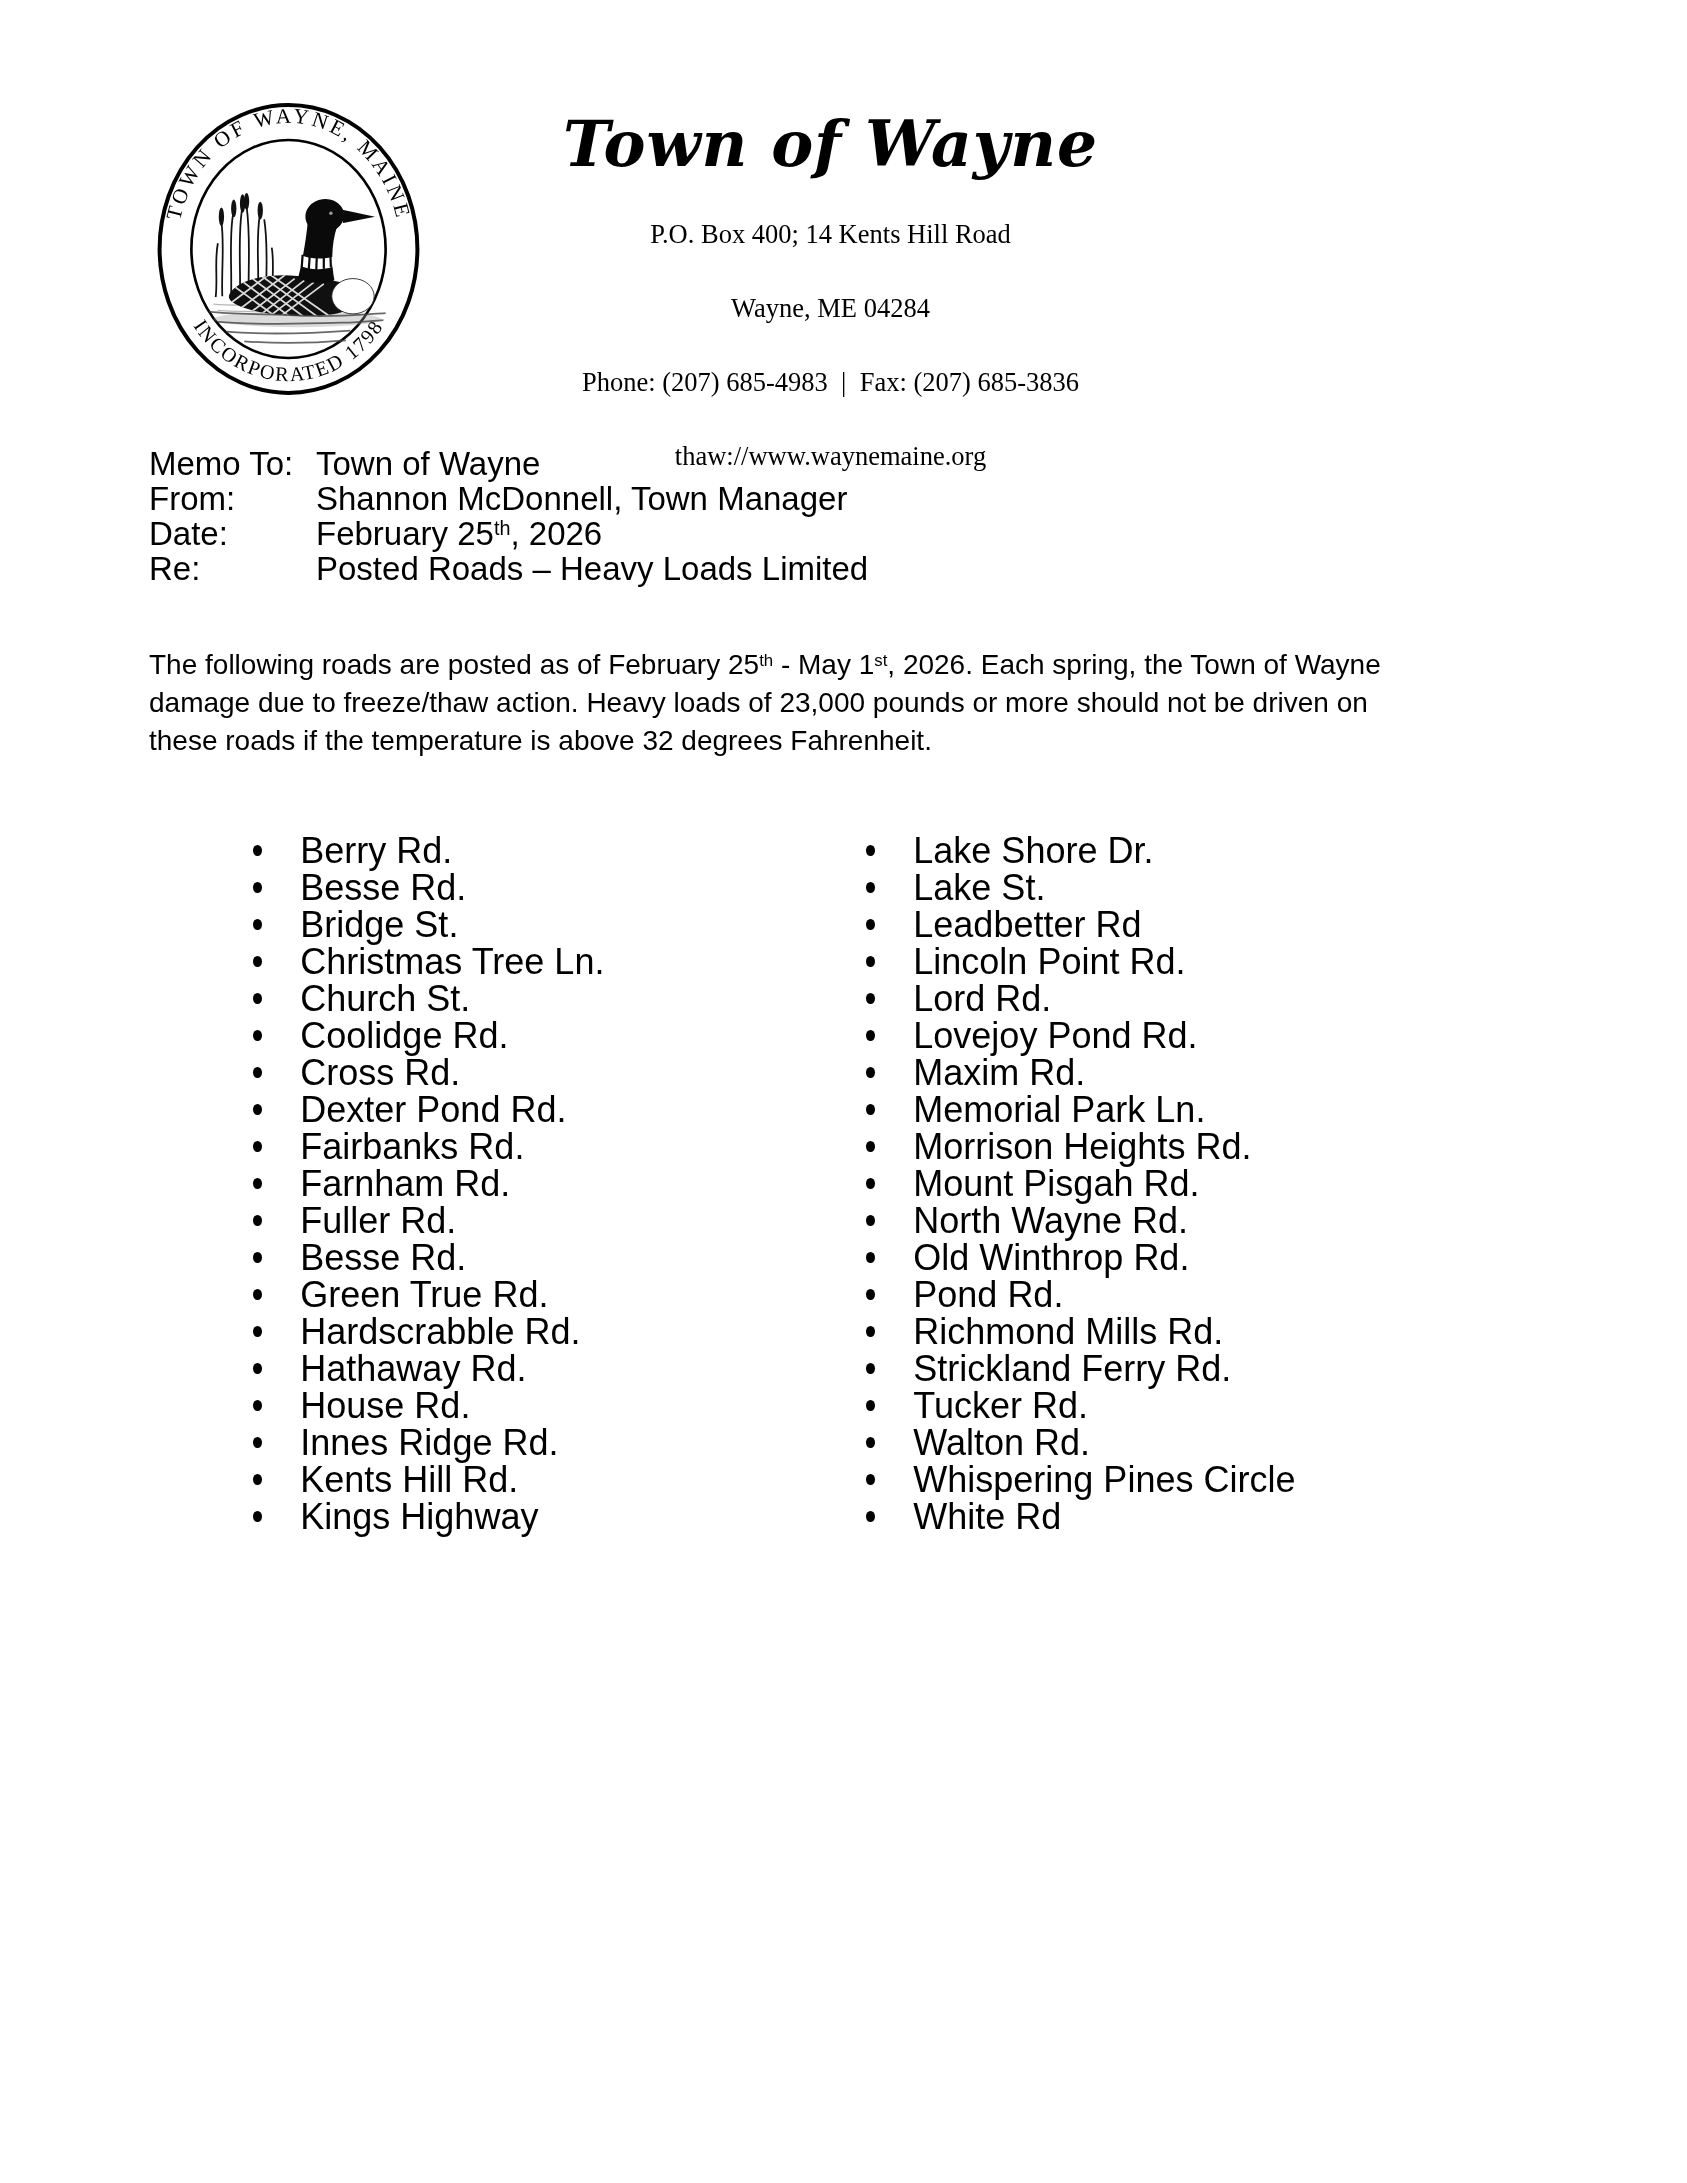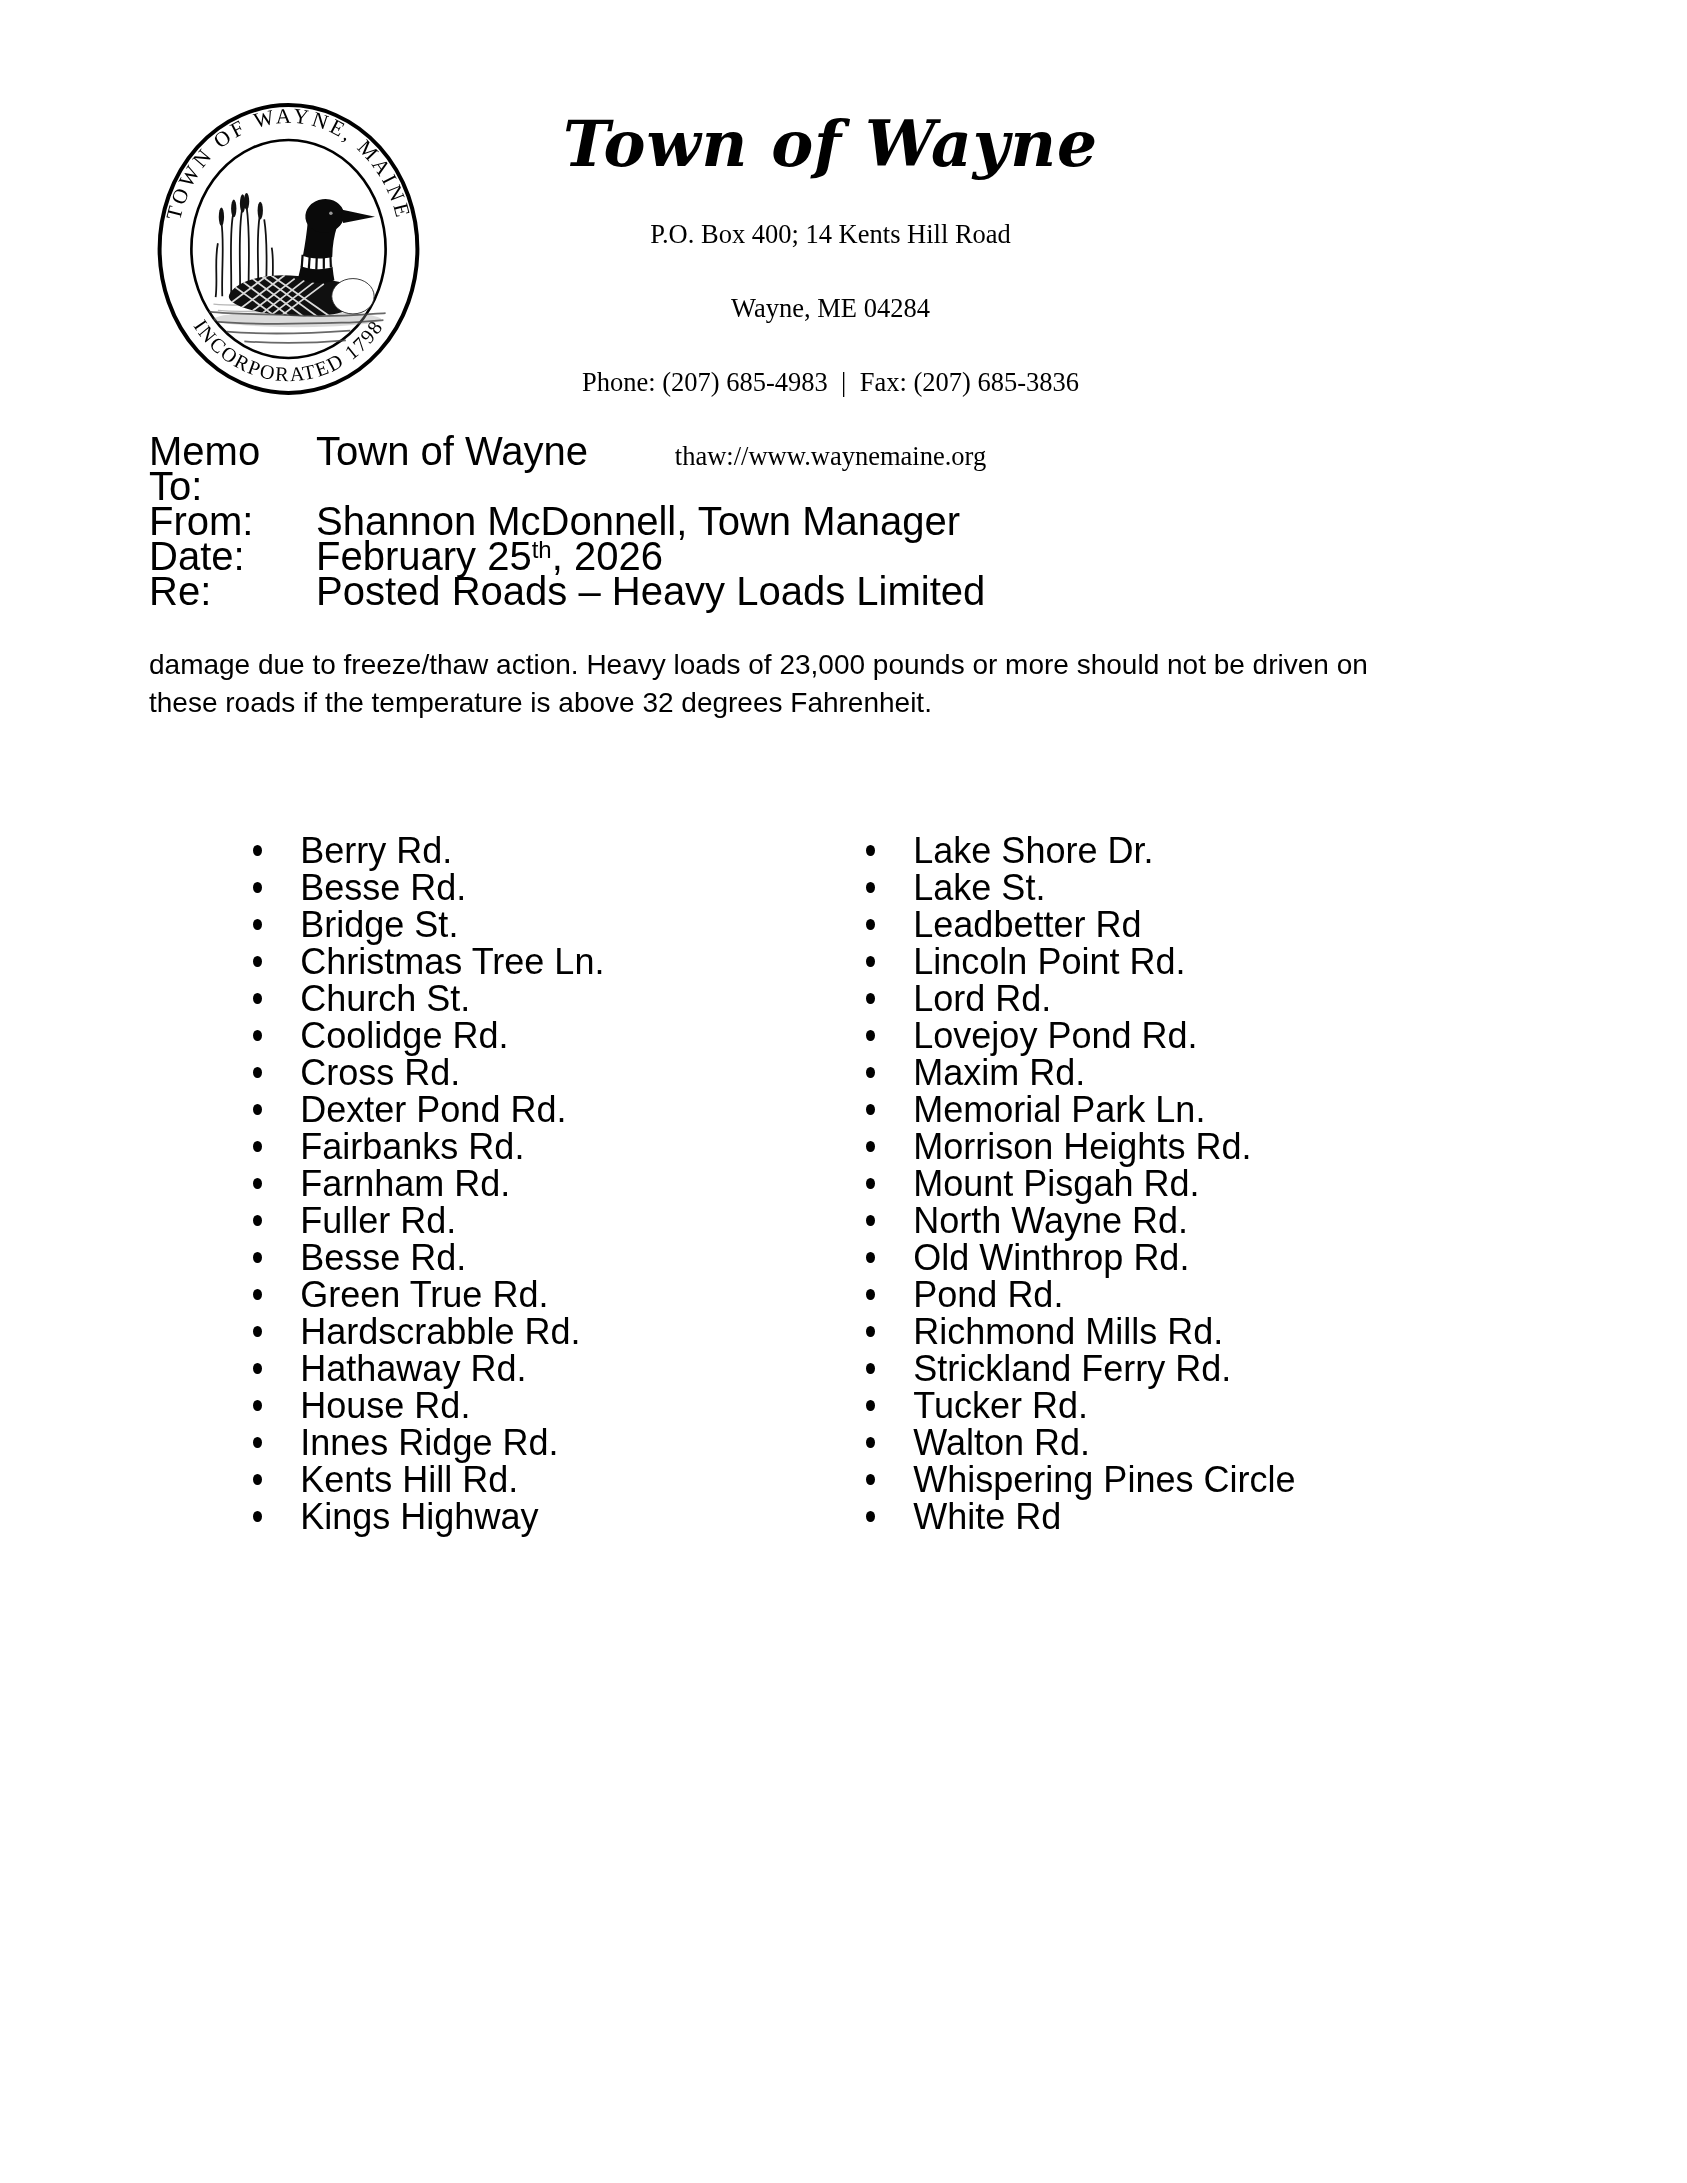--- a/index.html
+++ b/index.html
@@ -10,21 +10,21 @@
   .seal{position:absolute;left:156px;top:102px;width:265px;height:294px;}
   .seal-arc-text{font-family:"Liberation Serif","DejaVu Serif",serif;fill:#000;}
 
   
   .header-center{position:absolute;left:521px;top:111px;width:619px;text-align:center;}
   .doc-title{font-family:"DejaVu Serif","Liberation Serif",serif;font-style:italic;font-weight:bold;font-size:63px;line-height:66px;letter-spacing:0.9px;}
   .addr-block{margin-top:11.5px;}
   .addr{font-family:"Liberation Serif","DejaVu Serif",serif;font-size:26.5px;line-height:34px;white-space:pre;margin-top:40px;}
 
   
-  .memo{position:absolute;left:149px;top:434px;font-size:40px;line-height:35px;}
+  .memo{position:absolute;left:149px;top:446px;font-size:33px;line-height:35px;}
   .memo-row{display:flex;}
   .memo-label{width:167px;flex:0 0 auto;}
   .memo-value{white-space:pre;}
 
   
   .paragraph{position:absolute;left:149px;top:646px;font-size:28px;line-height:38px;}
   .para-line{white-space:pre;}
 
   sup{font-size:0.6em;vertical-align:baseline;position:relative;top:-0.5em;line-height:0;}
 
@@ -161,20 +161,21 @@
       </div>
 
       <div class="memo-row">
         <div class="memo-label">Re:</div>
         <div class="memo-value"><span>Posted Roads – Heavy Loads Limited</span></div>
       </div>
     </div>
 
   <div class="paragraph">
 
+      <div class="para-line"><span>The following roads are posted as of February 25</span><sup>th</sup><span> - May 1</span><sup>st</sup><span>, 2026. Each spring, the Town of Wayne</span></div>
 
 
       <div class="para-line"><span>damage due to freeze/thaw action. Heavy loads of 23,000 pounds or more should not be driven on</span></div>
 
       <div class="para-line"><span>these roads if the temperature is above 32 degrees Fahrenheit.</span></div>
     </div>
 
   <div class="roads-col roads-left">
 
       <div class="road-row">

